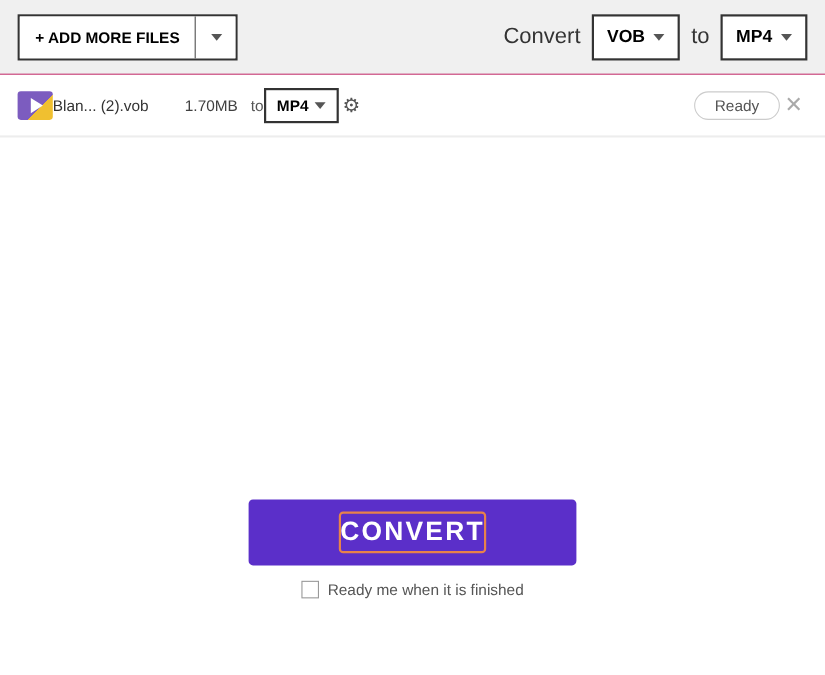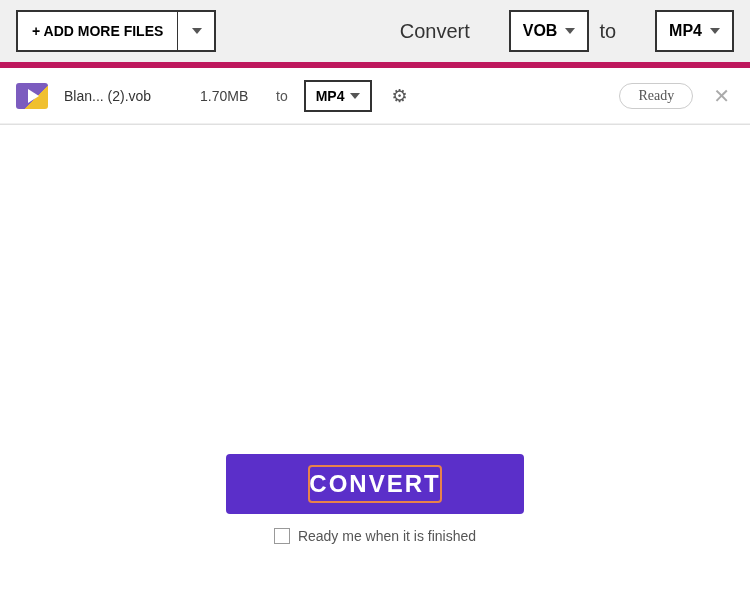--- a/index.html
+++ b/index.html
@@ -12,21 +12,21 @@
       display: flex;
       flex-direction: column;
     }
 
     
     .toolbar {
       display: flex;
       align-items: center;
       justify-content: space-between;
       background: #f0f0f0;
-      border-bottom: 6px solid #be185d;
+      border-bottom: 1px solid #be185d;
       padding: 10px 16px;
       height: 68px;
       flex-shrink: 0;
     }
     .toolbar-left {
       display: flex;
       align-items: center;
       gap: 0;
     }
     .add-files-btn {
@@ -72,39 +72,38 @@
       display: flex;
       align-items: center;
       border: 2px solid #333;
       background: #fff;
       cursor: pointer;
       height: 42px;
       padding: 0 12px;
       font-size: 16px;
       font-weight: bold;
       gap: 6px;
-      margin-left: 29px;
     }
     .to-label {
       font-size: 20px;
       color: #333;
     }
 
     
     .file-area {
       background: #fff;
       border-bottom: 1px solid #e0e0e0;
       flex-shrink: 0;
     }
     .file-row {
       display: flex;
       align-items: center;
       padding: 0 16px;
       height: 56px;
-      gap: 16px;
+      gap: 0;
       border-bottom: 1px solid #f0f0f0;
     }
     .file-icon {
       width: 32px;
       height: 26px;
       background: linear-gradient(135deg, #7c5cbf 60%, #f0c030 60%);
       border-radius: 3px;
       display: flex;
       align-items: center;
       justify-content: center;
@@ -160,21 +159,20 @@
       justify-content: center;
     }
     .status-badge {
       border: 1.5px solid #ccc;
       border-radius: 20px;
       padding: 4px 18px;
       font-size: 14px;
       color: #555;
       background: #fff;
       flex-shrink: 0;
-      font-family: Liberation Serif, serif;
     }
     .spacer { flex: 1; }
     .close-btn {
       font-size: 20px;
       color: #aaa;
       cursor: pointer;
       background: none;
       border: none;
       padding: 0 4px;
       line-height: 1;

